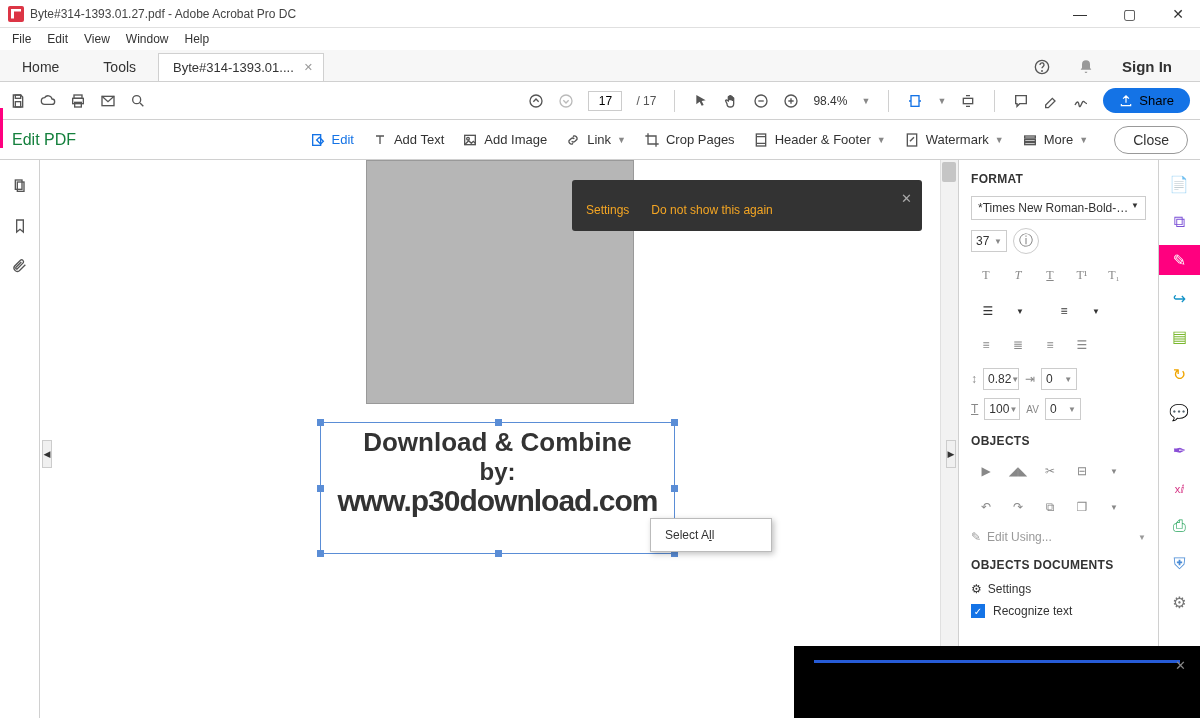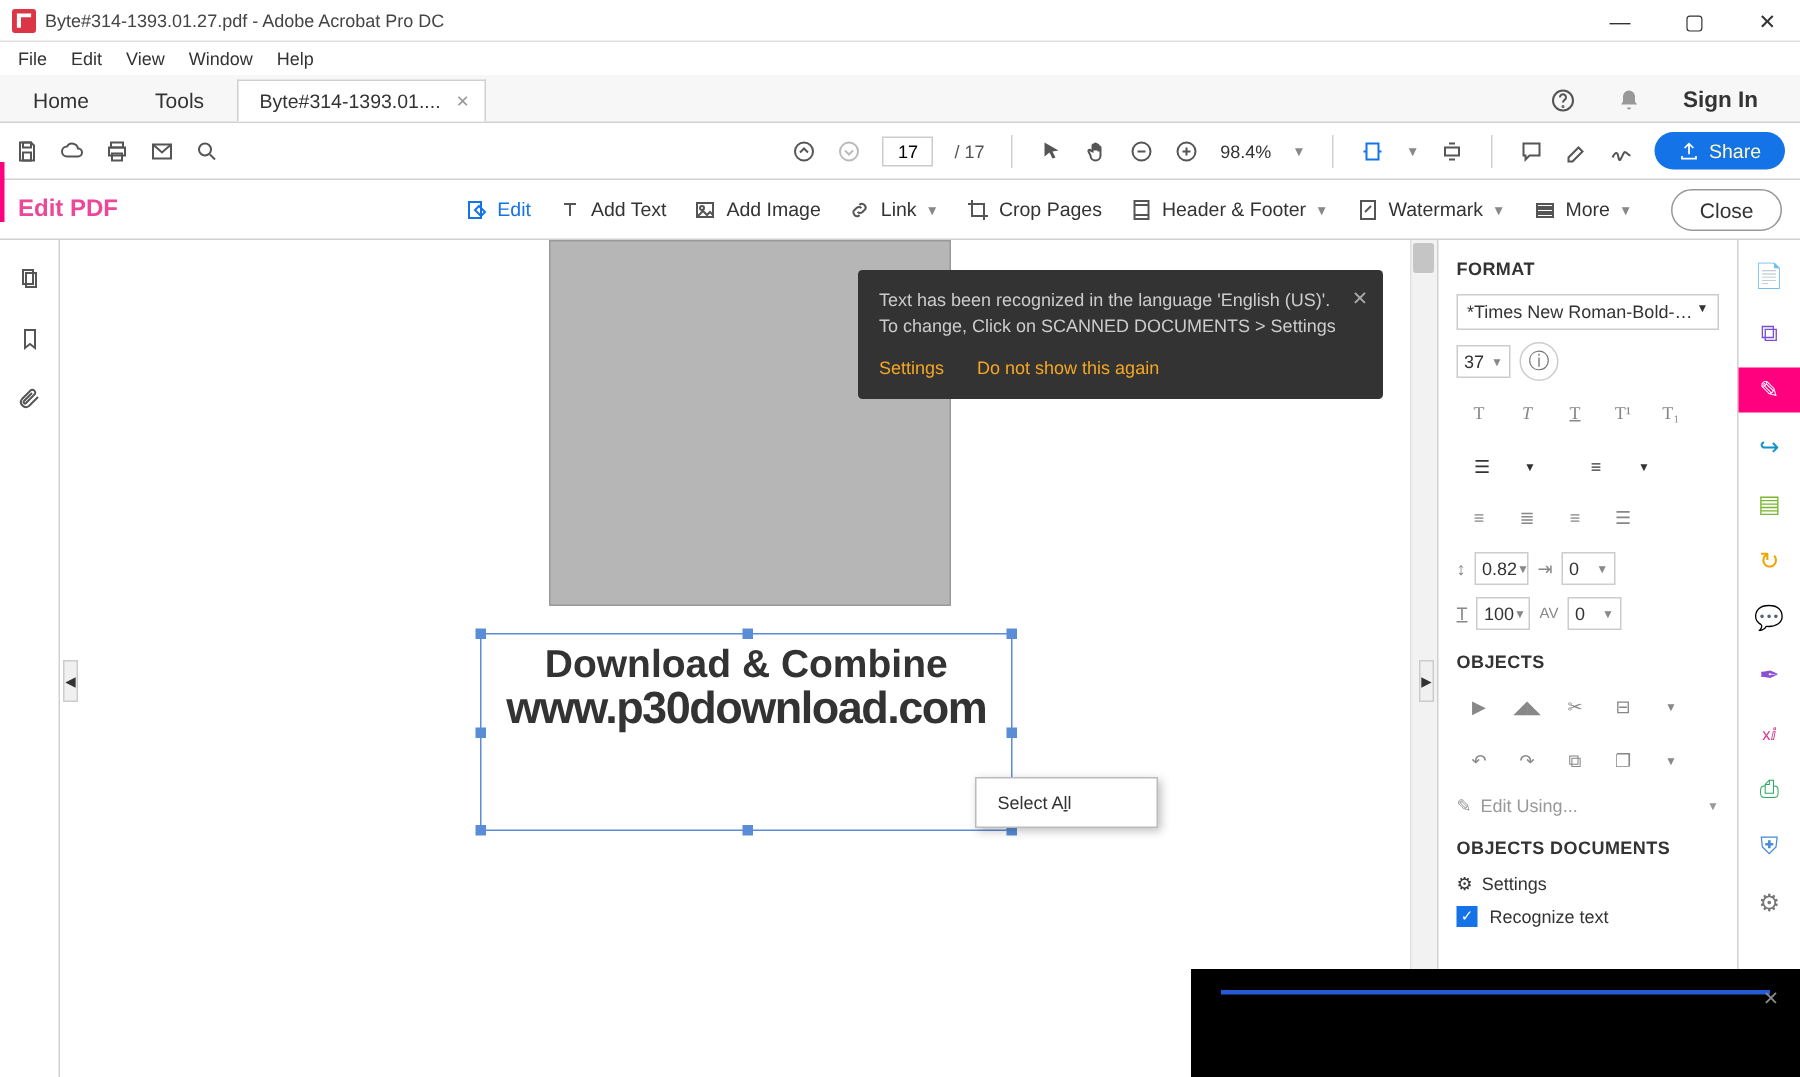--- a/index.html
+++ b/index.html
@@ -17,23 +17,23 @@
 .tabbar .doctab{background:#fff;padding:6px 10px 6px 14px;border:1px solid #d0d0d0;border-bottom:none;display:flex;align-items:center;gap:10px;font-size:13px}
 .tabbar .doctab .x{font-size:11px;color:#999;cursor:pointer}
 .tabbar .right{margin-left:auto;display:flex;align-items:center;gap:28px;padding:0 28px 6px 0}
 .tabbar .right .signin{font-weight:600;font-size:15px}
 .icn{width:16px;height:16px;display:inline-flex;align-items:center;justify-content:center;color:#555}
 .toolbar1{height:38px;border-bottom:1px solid #d0d0d0;display:flex;align-items:center;padding:0 10px;gap:14px;background:#fff}
 .toolbar1 .sep{width:1px;height:22px;background:#d0d0d0;margin:0 4px}
 .toolbar1 .page-in{width:34px;height:20px;border:1px solid #ccc;text-align:center;font-size:12px}
 .toolbar1 .page-tot{font-size:12px;color:#555}
 .toolbar1 .zoom{font-size:12px;color:#333}
-.sharebtn{margin-left:auto;background:#1473e6;color:#fef9c3;padding:5px 16px;border-radius:14px;display:flex;align-items:center;gap:6px;font-size:13px;cursor:pointer}
+.sharebtn{margin-left:auto;background:#1473e6;color:#000000;padding:5px 16px;border-radius:14px;display:flex;align-items:center;gap:6px;font-size:13px;cursor:pointer}
 .toolbar2{height:40px;border-bottom:1px solid #d0d0d0;display:flex;align-items:center;padding:0 12px;gap:18px;background:#fff}
-.toolbar2 .title{font-size:16px;color:#ec4899;font-weight:700}
+.toolbar2 .title{font-size:16px;color:#15803d;font-weight:400}
 .toolbar2 .pinkbar{position:absolute;left:0;top:108px;width:3px;height:40px;background:#ff007f}
 .toolbar2 .tools{margin-left:auto;display:flex;align-items:center;gap:6px}
 .tbtn{display:flex;align-items:center;gap:6px;padding:4px 6px;font-size:13px;color:#333;cursor:pointer}
 .tbtn.edit{color:#1473e6}
 .tbtn .caret{font-size:9px;color:#888}
 .closebtn{border:1px solid #999;border-radius:16px;padding:5px 18px;font-size:14px;margin-left:14px;cursor:pointer}
 .main{display:flex;height:570px;position:relative}
 .leftrail{width:40px;border-right:1px solid #d0d0d0;display:flex;flex-direction:column;align-items:center;padding-top:18px;gap:24px;background:#fff}
 .canvas{flex:1;background:#fff;position:relative;overflow:hidden}
 .canvas .collapsebtn{position:absolute;left:2px;top:280px;width:10px;height:28px;background:#f0f0f0;border:1px solid #ccc;display:flex;align-items:center;justify-content:center;font-size:9px;cursor:pointer}
@@ -332,31 +332,31 @@
       <div class="handle h1"></div>
       <div class="handle h2"></div>
       <div class="handle h3"></div>
       <div class="handle h4"></div>
       <div class="handle h5"></div>
       <div class="handle h6"></div>
       <div class="handle h7"></div>
       <div class="handle h8"></div>
       <div class="content">
         <div class="l1">Download &amp; Combine</div>
+        <div class="l2">by:</div>
         <div class="l3">www.p30download.com</div>
       </div>
     </div>
 
     <div class="ctxmenu">
       <div>Select A<u>l</u>l</div>
     </div>
 
     <div class="tooltip">
       <div class="close">✕</div>
-      <div class="tx">Text has been recognized in the language 'English (US)'. To change, Click on SCANNED DOCUMENTS &gt; Settings</div>
       <div class="links">
         <span>Settings</span>
         <span>Do not show this again</span>
       </div>
     </div>
   </div>
 
   <div class="rightpanel">
     <div class="sect">FORMAT</div>
     <div class="dd" style="display:flex;justify-content:space-between">

